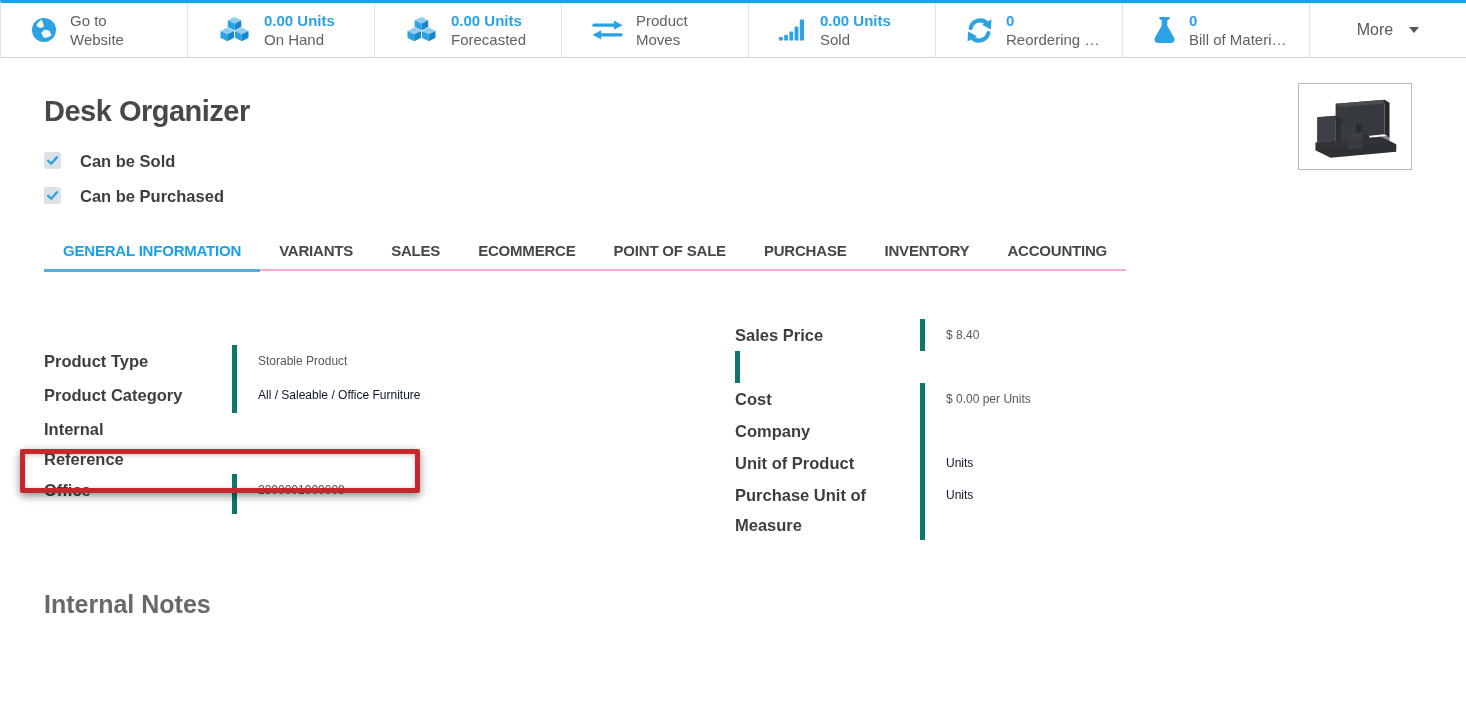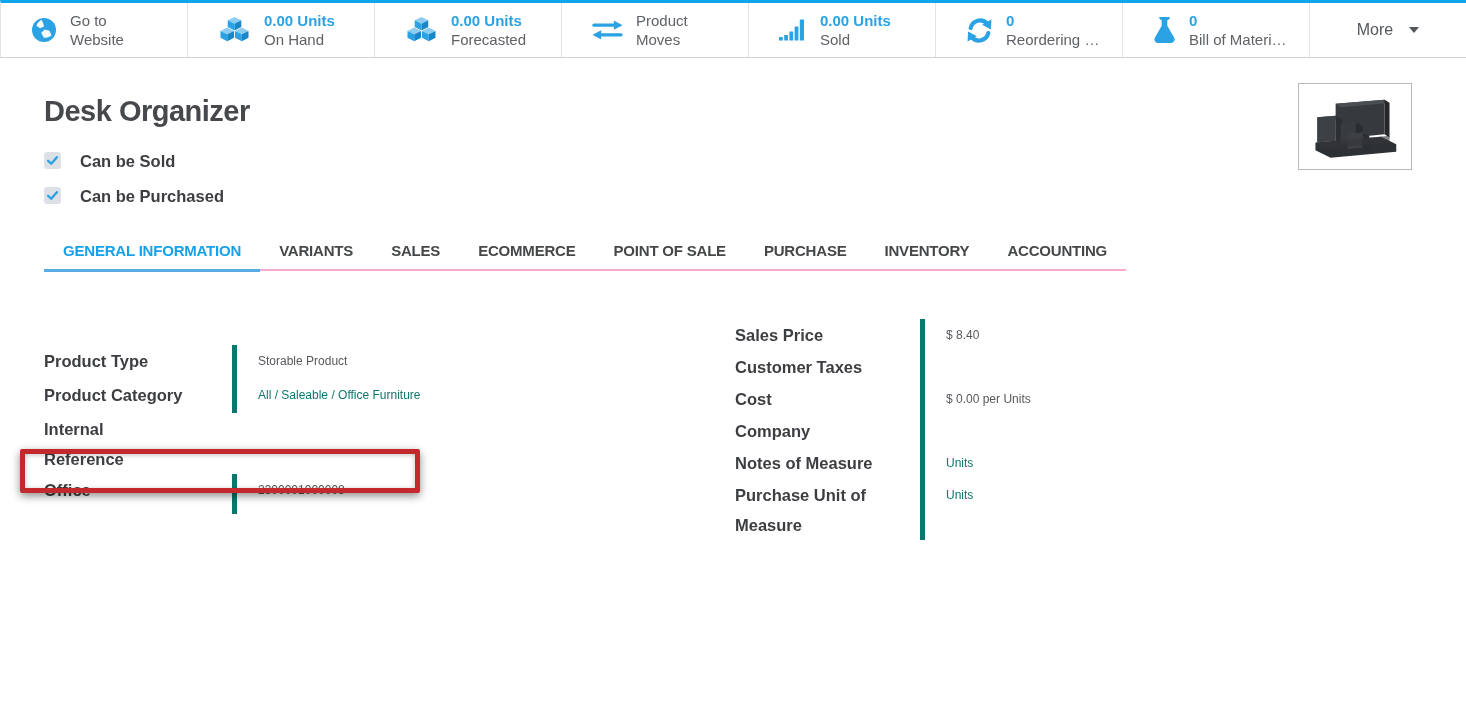--- a/index.html
+++ b/index.html
@@ -37,21 +37,21 @@
   .col-left { width:647px; }
   .col-right { flex:1 1 auto; margin-left:44px; }
   .frow { display:flex; align-items:stretch; }
   .h34 { min-height:34px; } .h32 { min-height:32px; } .h60 { min-height:60px; } .h40 { min-height:40px; }
   .flabel { width:188px; flex:0 0 188px; font-size:16.5px; font-weight:700; color:#3c3e41; line-height:30px; padding-top:1px; }
   .col-right .flabel { width:185px; flex:0 0 185px; }
   .flabel span { display:inline-block; }
   .flabel.narrow span { max-width:100px; }
   .col-right .flabel span { max-width:168px; }
   .fvalue { flex:1 1 auto; border-left:5px solid #0f766e; padding-left:21px; font-size:12px; color:#55585c; line-height:30px; padding-top:1px; }
-  .fvalue.link { color:#0f766e; cursor:pointer; }
+  .fvalue.link { color:#0f172a; cursor:pointer; }
 
   
   h2.notes { margin-top:50px; font-size:25px; font-weight:700; color:#67696d; }
 
   
   .annotation { position:absolute; left:20px; top:449px; width:400px; height:44px; border:5px solid #c3282d; border-radius:2px; box-shadow:0 3px 8px rgba(0,0,0,0.45), inset 0 1px 5px rgba(0,0,0,0.25); pointer-events:none; }
 </style>
 </head>
 <body>
 
@@ -258,38 +258,38 @@
           <div class="fvalue">2300001000008</div>
         </div>
       </div>
 
       <div class="col-right">
         <div class="frow h32">
           <div class="flabel"><span>Sales Price</span></div>
           <div class="fvalue">$ 8.40</div>
         </div>
         <div class="frow h32">
-          <div class="flabel"><span>Customer Taxes</span></div>
           <div class="fvalue"></div>
         </div>
         <div class="frow h32">
           <div class="flabel"><span>Cost</span></div>
           <div class="fvalue">$ 0.00 per Units</div>
         </div>
         <div class="frow h32">
           <div class="flabel"><span>Company</span></div>
           <div class="fvalue"></div>
         </div>
         <div class="frow h32">
-          <div class="flabel"><span>Notes of Measure</span></div>
+          <div class="flabel"><span>Unit of Product</span></div>
           <div class="fvalue link">Units</div>
         </div>
         <div class="frow h60">
           <div class="flabel"><span>Purchase Unit of Measure</span></div>
           <div class="fvalue link">Units</div>
         </div>
       </div>
     </div>
 
+    <h2 class="notes">Internal Notes</h2>
   </div>
 
   <div class="annotation"></div>
 </div>
 
 </body></html>

